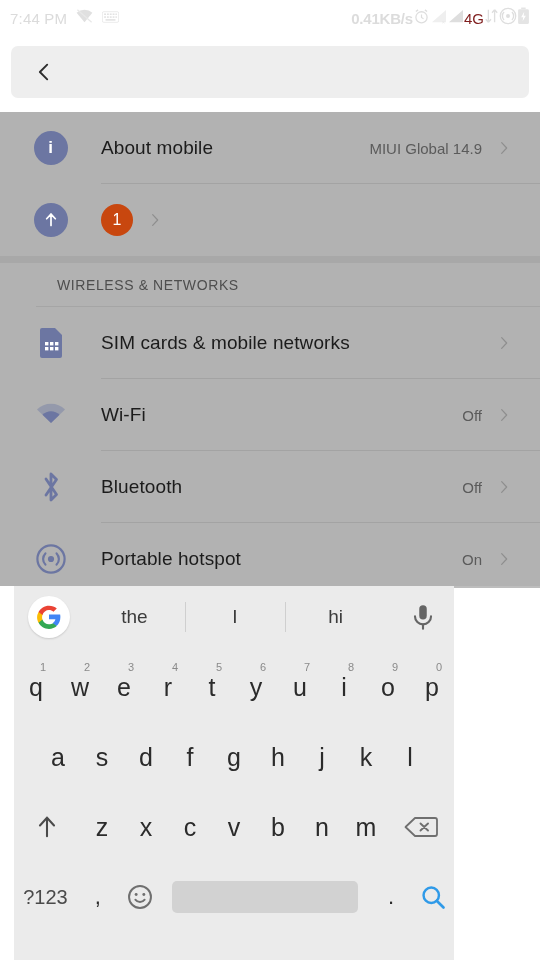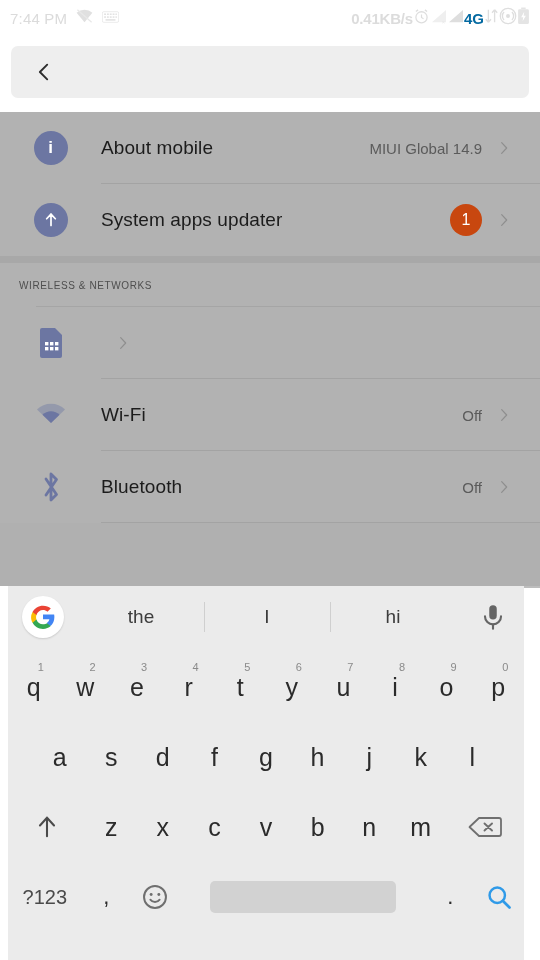--- a/index.html
+++ b/index.html
@@ -14,21 +14,21 @@
   
   .statusbar {
     position: absolute; top: 0; left: 0; width: 540px; height: 36px;
     display: flex; align-items: center; background: #ffffff;
     padding: 0 10px; color: #dcdcdc;
   }
   .sb-left { display: flex; align-items: center; gap: 8px; }
   .sb-right { display: flex; align-items: center; gap: 0; margin-left: auto; text-align: right; }
   .sb-time { font-size: 15px; color: #dbdbdb; letter-spacing: .2px; }
   .sb-speed { font-size: 15px; font-weight: bold; color: #dcdcdc; letter-spacing: -.2px; }
-  .sb-4g { font-size: 15px; font-weight: bold; color: #0369a1; }
+  .sb-4g { font-size: 15px; font-weight: normal; color: #7f1d1d; }
   .sb-ico { display: inline-block; }
 
   
   .searchwrap {
     position: absolute; top: 36px; left: 0; width: 540px; height: 76px;
     background: #ffffff;
   }
   .searchbar {
     position: absolute; left: 11px; top: 10px; width: 518px; height: 52px;
     background: #eeeeee; border-radius: 7px;
@@ -50,39 +50,39 @@
   .row-ico { width: 101px; display: flex; justify-content: center; align-items: center; flex: none; }
   .row-label { font-size: 19px; color: #1c1c1c; flex: 1; letter-spacing: .1px; }
   .row-value { font-size: 15px; color: #5b5b5b; margin-right: 14px; }
   .row-chevron { width: 16px; height: 16px; flex: none; margin-right: 12px; }
   .divider {
     position: absolute; left: 101px; right: 0; bottom: 0; height: 1px;
     background: #a3a3a3;
   }
   .section-gap { height: 7px; background: #a8a8a8; }
   .section-head {
-    height: 44px; display: flex; align-items: center; padding-left: 19px;
-    font-size: 10px; color: #4e4e4e; letter-spacing: .6px;
+    height: 44px; display: flex; align-items: center; padding-left: 57px;
+    font-size: 14px; color: #4e4e4e; letter-spacing: .6px;
   }
   .section-head-line { position: absolute; left: 36px; right: 0; bottom: 0; height: 1px; background: #a5a5a5; }
 
   .circ-ico {
     width: 34px; height: 34px; border-radius: 50%;
     background: #6c76a2; display: flex; align-items: center; justify-content: center;
     color: #ffffff; font-size: 17px; font-weight: bold;
   }
   .badge {
     width: 32px; height: 32px; border-radius: 50%; background: #c8470f;
     color: #ffffff; font-size: 16px; display: flex; align-items: center;
     justify-content: center; margin-right: 14px;
   }
 
   
   .keyboard {
-    position: absolute; left: 8px; top: 586px; width: 516px; height: 374px;
+    position: absolute; left: 14px; top: 586px; width: 440px; height: 374px;
     background: #ebebeb;
   }
   .kb-topline { position:absolute; top:0; left:0; width:540px; height:2px; background:#bdbdbd; }
   .suggestions {
     position: relative; height: 62px; display: flex; align-items: center;
     background: #ebebeb;
   }
   .g-logo {
     position: absolute; left: 14px; top: 10px; width: 42px; height: 42px;
     border-radius: 50%; background: #ffffff;
@@ -223,21 +223,20 @@
         <span class="divider"></span>
       </div>
       <div class="row">
         <span class="row-ico">
           <span class="circ-ico">
             <svg width="18" height="18" viewBox="0 0 20 20">
                 <path d="M10 3.5 10 16 M10 3.5 5.2 8.6 M10 3.5 14.8 8.6" stroke="#ffffff" stroke-width="1.9" fill="none" stroke-linecap="round" stroke-linejoin="round"></path>
               </svg>
           </span>
         </span>
-        <span class="row-label">System apps updater</span>
         <span class="badge">1</span>
         <span class="row-chevron">
           <svg width="16" height="16" viewBox="0 0 24 24">
               <path d="M8.5 4 16 12 8.5 20" stroke="#8e8e8e" stroke-width="1.8" fill="none" stroke-linecap="round" stroke-linejoin="round"></path>
             </svg>
         </span>
       </div>
     </div>
 
     <div class="section-gap"></div>
@@ -255,20 +254,21 @@
               <g fill="#ffffff">
                 <rect x="7" y="15" width="3.4" height="3.4"></rect>
                 <rect x="12" y="15" width="3.4" height="3.4"></rect>
                 <rect x="17" y="15" width="3.4" height="3.4"></rect>
                 <rect x="7" y="20" width="3.4" height="3.4"></rect>
                 <rect x="12" y="20" width="3.4" height="3.4"></rect>
                 <rect x="17" y="20" width="3.4" height="3.4"></rect>
               </g>
             </svg>
         </span>
+        <span class="row-label">SIM cards &amp; mobile networks</span>
         <span class="row-value"></span>
         <span class="row-chevron">
           <svg width="16" height="16" viewBox="0 0 24 24">
               <path d="M8.5 4 16 12 8.5 20" stroke="#8e8e8e" stroke-width="1.8" fill="none" stroke-linecap="round" stroke-linejoin="round"></path>
             </svg>
         </span>
         <span class="divider"></span>
       </div>
 
       <div class="row">
@@ -297,20 +297,37 @@
         <span class="row-label">Bluetooth</span>
         <span class="row-value">Off</span>
         <span class="row-chevron">
           <svg width="16" height="16" viewBox="0 0 24 24">
               <path d="M8.5 4 16 12 8.5 20" stroke="#8e8e8e" stroke-width="1.8" fill="none" stroke-linecap="round" stroke-linejoin="round"></path>
             </svg>
         </span>
         <span class="divider"></span>
       </div>
 
+      <div class="row">
+        <span class="row-ico">
+          <svg width="32" height="32" viewBox="0 0 32 32">
+              <circle cx="16" cy="16" r="3.1" fill="#6c76a2"></circle>
+              <path d="M10.4 21.6a8 8 0 0 1 0-11.2" stroke="#6c76a2" stroke-width="2.2" fill="none" stroke-linecap="round"></path>
+              <path d="M21.6 10.4a8 8 0 0 1 0 11.2" stroke="#6c76a2" stroke-width="2.2" fill="none" stroke-linecap="round"></path>
+              <circle cx="16" cy="16" r="13.6" fill="none" stroke="#6c76a2" stroke-width="2.2"></circle>
+            </svg>
+        </span>
+        <span class="row-label">Portable hotspot</span>
+        <span class="row-value">On</span>
+        <span class="row-chevron">
+          <svg width="16" height="16" viewBox="0 0 24 24">
+              <path d="M8.5 4 16 12 8.5 20" stroke="#8e8e8e" stroke-width="1.8" fill="none" stroke-linecap="round" stroke-linejoin="round"></path>
+            </svg>
+        </span>
+      </div>
     </div>
   </div>
 
   <div class="keyboard">
     <div class="kb-topline"></div>
 
     <div class="suggestions">
       <span class="g-logo">
         <svg width="26" height="26" viewBox="0 0 48 48">
           <path fill="#4285F4" d="M45 24c0-1.6-.15-3.2-.43-4.7H24v9h11.8c-.5 2.7-2 5-4.3 6.5v5.4h7c4.1-3.8 6.5-9.4 6.5-16.2z"></path>

